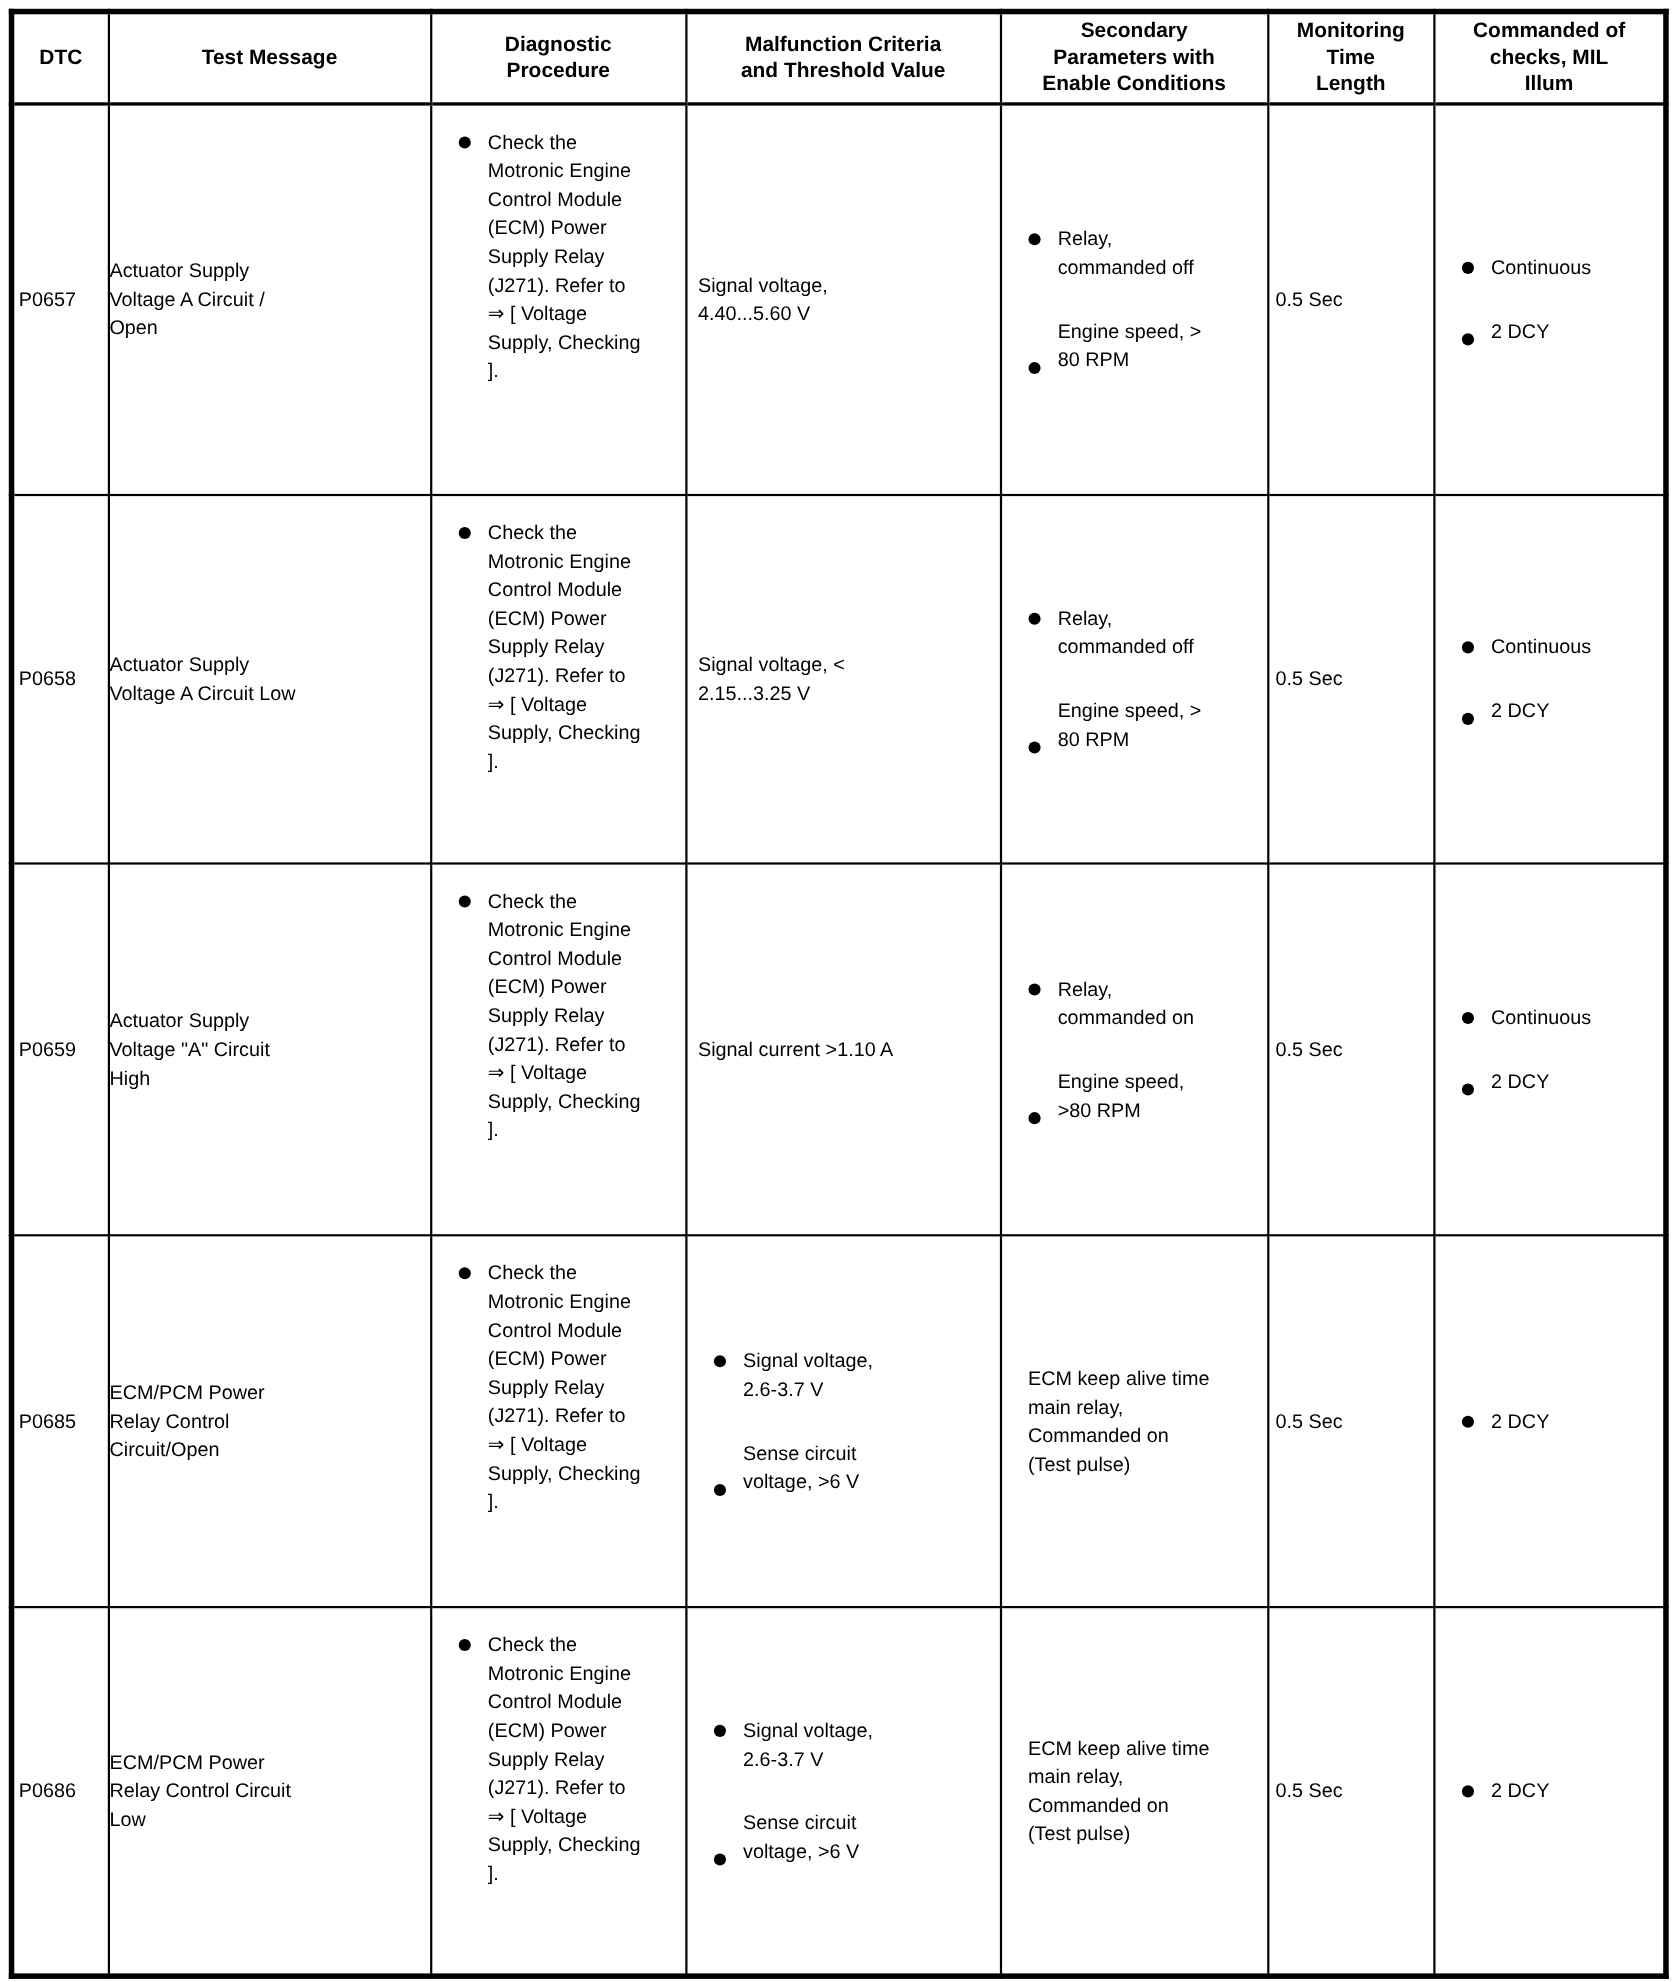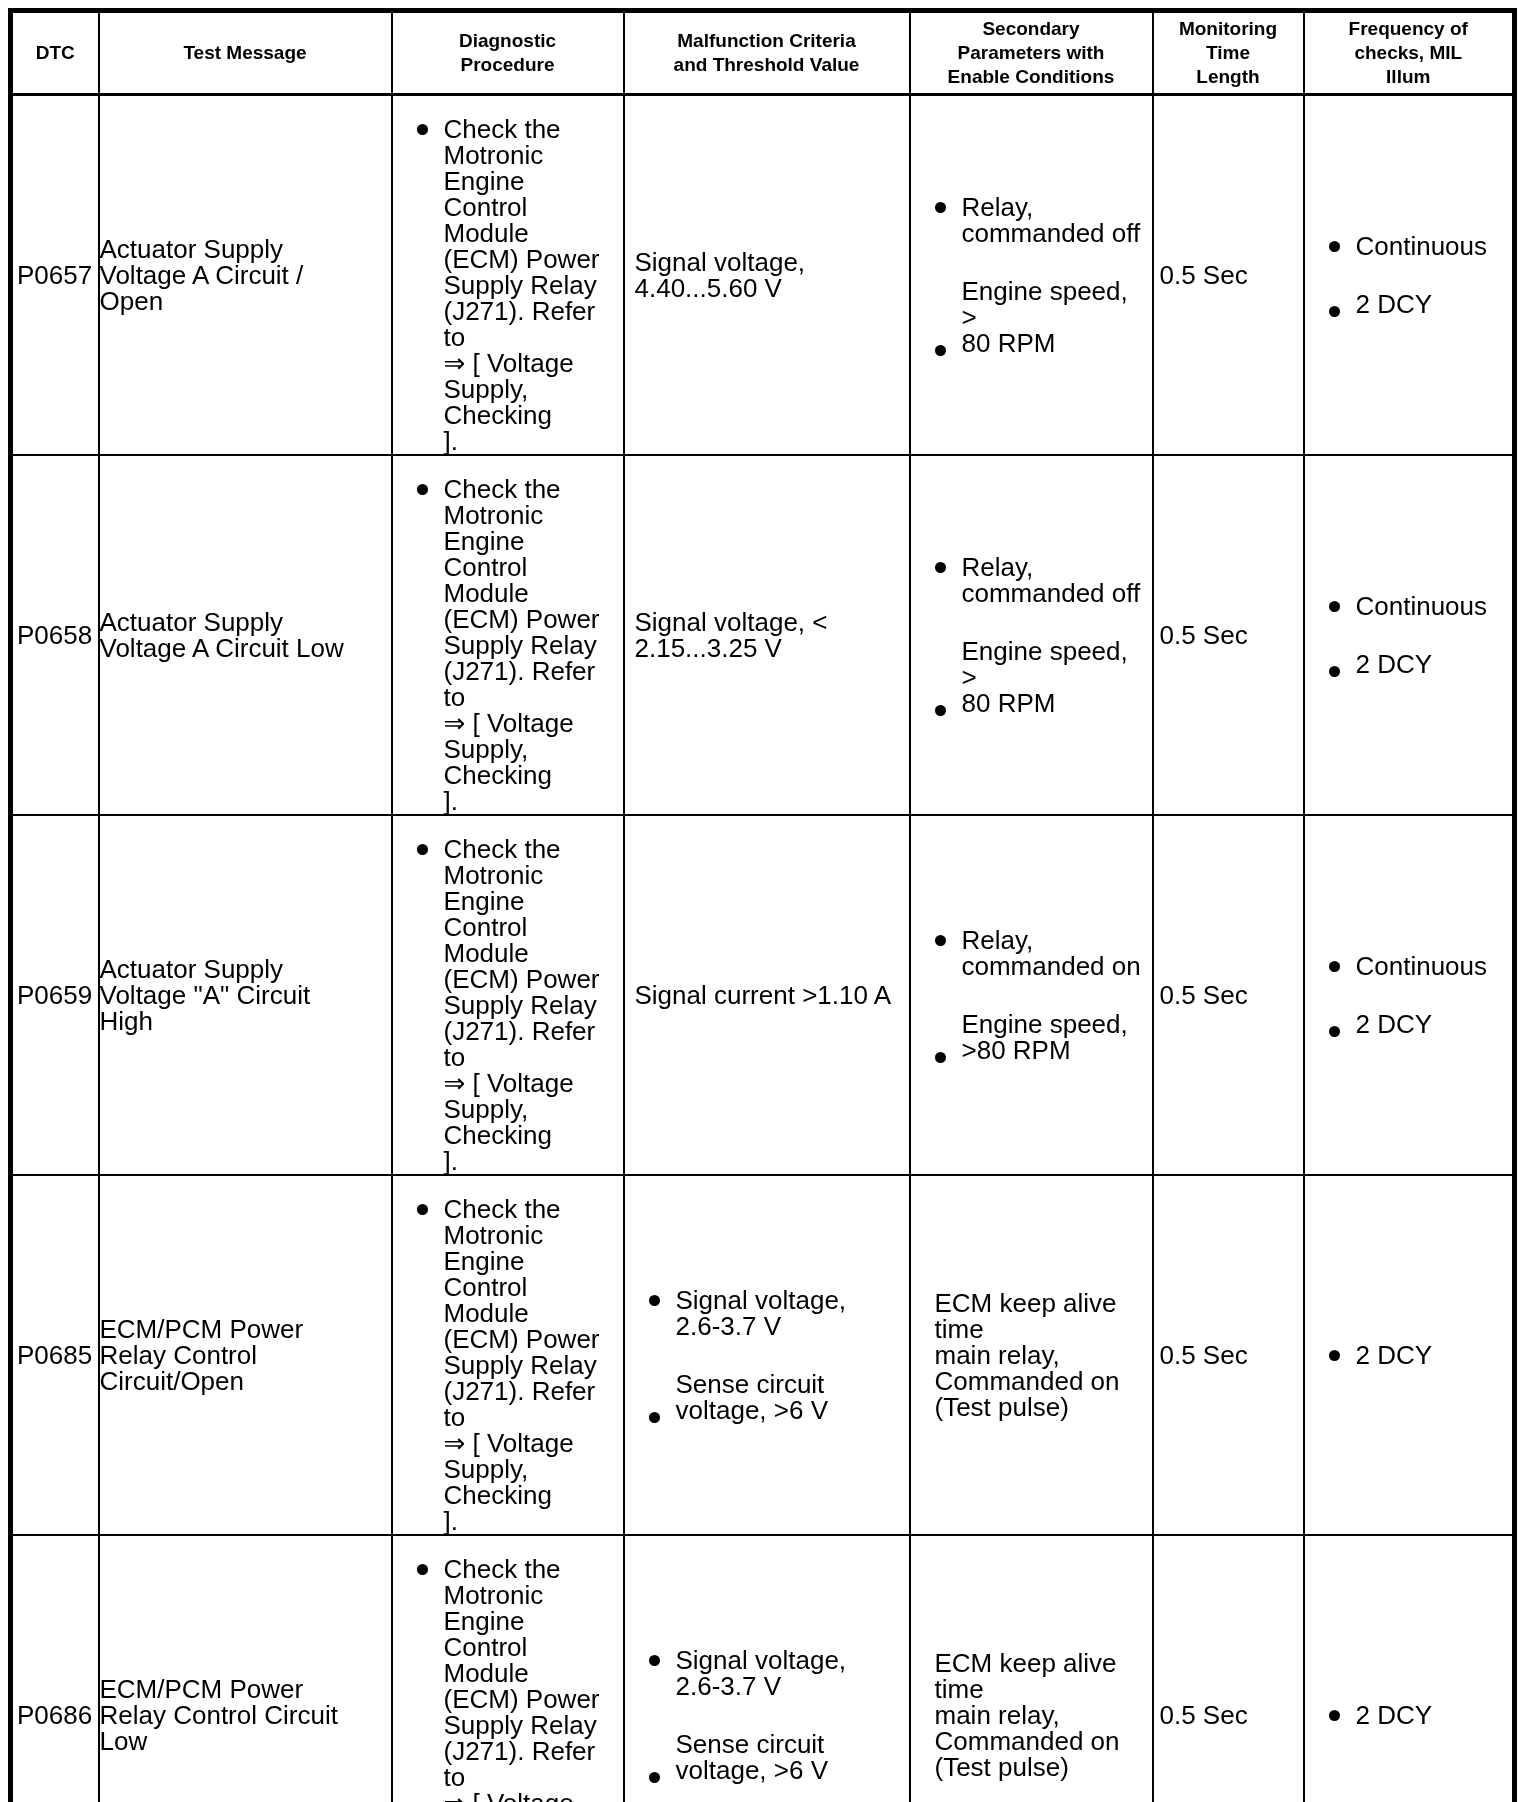--- a/index.html
+++ b/index.html
@@ -37,21 +37,21 @@
   th {
     font-size: 19px;
     line-height: 24px;
     font-weight: bold;
     text-align: center;
     white-space: pre-line;
     border-bottom: 3px solid #000000;
     padding: 2px 2px;
   }
   td {
-    font-size: 26px;
+    font-size: 18px;
     line-height: 26px;
     font-weight: normal;
   }
   .cell-text { white-space: pre-line; }
   td.col-dtc .cell-text { padding-left: 4px; padding-right: 19px; }
   td.col-error_message .cell-text { padding-right: 6px; }
   td.col-malfunction_criteria .cell-text { padding-left: 10px; padding-right: 6px; }
   td.col-secondary_parameters .cell-text { padding-left: 24px; padding-right: 4px; }
   td.col-monitoring_time .cell-text { padding-left: 6px; padding-right: 2px; }
   td.col-diagnostic_procedure { vertical-align: top; }
@@ -97,21 +97,21 @@
         <th>Diagnostic
 Procedure</th>
         <th>Malfunction Criteria
 and Threshold Value</th>
         <th>Secondary
 Parameters with
 Enable Conditions</th>
         <th>Monitoring
 Time
 Length</th>
-        <th>Frequency of
+        <th>Commanded of
 checks, MIL
 Illum</th>
       </tr>
   </thead>
   <tbody id="table-body">
       <tr class="row-0">
         <td class="col-dtc">
           <div class="cell-text">P0657</div>
         </td>
         <td class="col-error_message">

